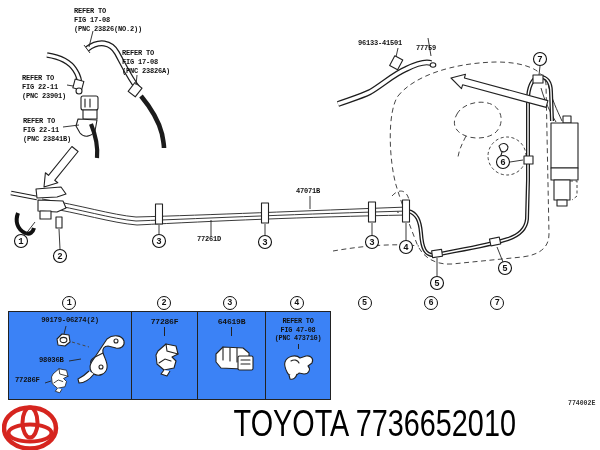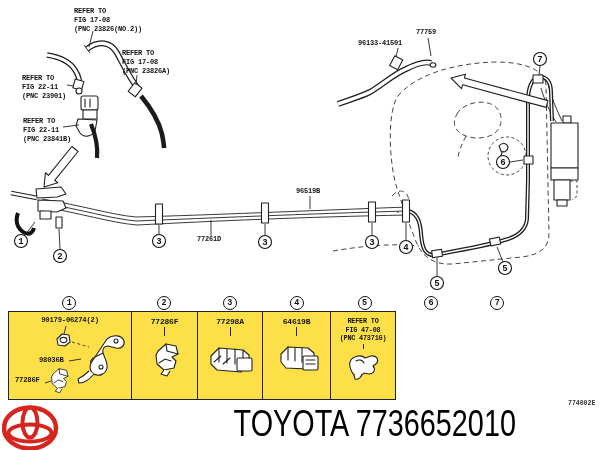--- a/index.html
+++ b/index.html
@@ -17,21 +17,21 @@
   
   .lbl{position:absolute;font:bold 7px/9px "Liberation Mono",monospace;color:#111;
        white-space:pre;letter-spacing:-.2px;}
   
   .ptable{position:absolute;left:8px;top:295px;width:523px;}
   .thead{display:flex;height:16px;}
   .tbody{display:flex;height:89px;}
   .hcell{display:flex;align-items:center;justify-content:center;}
   .cnum{width:12px;height:12px;border:1px solid #111;border-radius:50%;
         font:bold 8.5px/12px "Liberation Mono",monospace;text-align:center;color:#111;background:#fff;}
-  .cell{position:relative;border:1px solid #222;box-sizing:border-box;background:#fde047;}
+  .cell{position:relative;border:1px solid #222;box-sizing:border-box;background:#3b82f6;}
   .cell + .cell{margin-left:-1px;}
   .w1{width:124px;} .w2{width:67px;} .w3{width:66px;} .w4{width:69px;}
   .w5{width:68px;} .w6{width:66px;} .w7{width:68px;}
   .plabel{font:bold 8px/9px "Liberation Mono",monospace;text-align:center;margin-top:5px;
           white-space:pre;letter-spacing:-.2px;}
   .plabel.small{font-size:6.8px;line-height:8.5px;}
   .vleader{width:1px;height:9px;background:#222;margin:1px auto 0;}
   .cdraw{display:block;margin:1px auto 0;}
   .c1lbl{position:absolute;font:bold 7.2px/9px "Liberation Mono",monospace;white-space:pre;
          letter-spacing:-.2px;}
@@ -238,22 +238,22 @@
   <div class="lbl" style="left:122px;top:49px">REFER TO
 FIG 17-08
 (PNC 23826A)</div>
   <div class="lbl" style="left:22px;top:74px">REFER TO
 FIG 22-11
 (PNC 23901)</div>
   <div class="lbl" style="left:23px;top:117px">REFER TO
 FIG 22-11
 (PNC 23841B)</div>
   <div class="lbl" style="left:358px;top:39px">96133-41501</div>
-  <div class="lbl" style="left:416px;top:28px">77759</div>
-  <div class="lbl" style="left:296px;top:187px">96519B</div>
+  <div class="lbl" style="left:416px;top:44px">77759</div>
+  <div class="lbl" style="left:296px;top:187px">47071B</div>
   <div class="lbl" style="left:197px;top:235px">77261D</div>
 
   <div class="ptable">
     <div class="thead">
       <div class="hcell w1">
           <span class="cnum">1</span>
         </div>
       <div class="hcell w2">
           <span class="cnum">2</span>
         </div>
@@ -291,27 +291,20 @@
       </div>
 
       <div class="cell w2">
         <div class="plabel">77286F</div>
         <div class="vleader"></div>
         <svg class="cdraw" width="52" height="44">
           <use href="#g-clampF" transform="translate(11,2)"></use>
         </svg>
       </div>
 
-      <div class="cell w3">
-        <div class="plabel">77298A</div>
-        <div class="vleader"></div>
-        <svg class="cdraw" width="52" height="40">
-          <use href="#g-clampA" transform="translate(3,3)"></use>
-        </svg>
-      </div>
 
       <div class="cell w4">
         <div class="plabel">64619B</div>
         <div class="vleader"></div>
         <svg class="cdraw" width="52" height="40">
           <use href="#g-clampB" transform="translate(5,3)"></use>
         </svg>
       </div>
 
 

